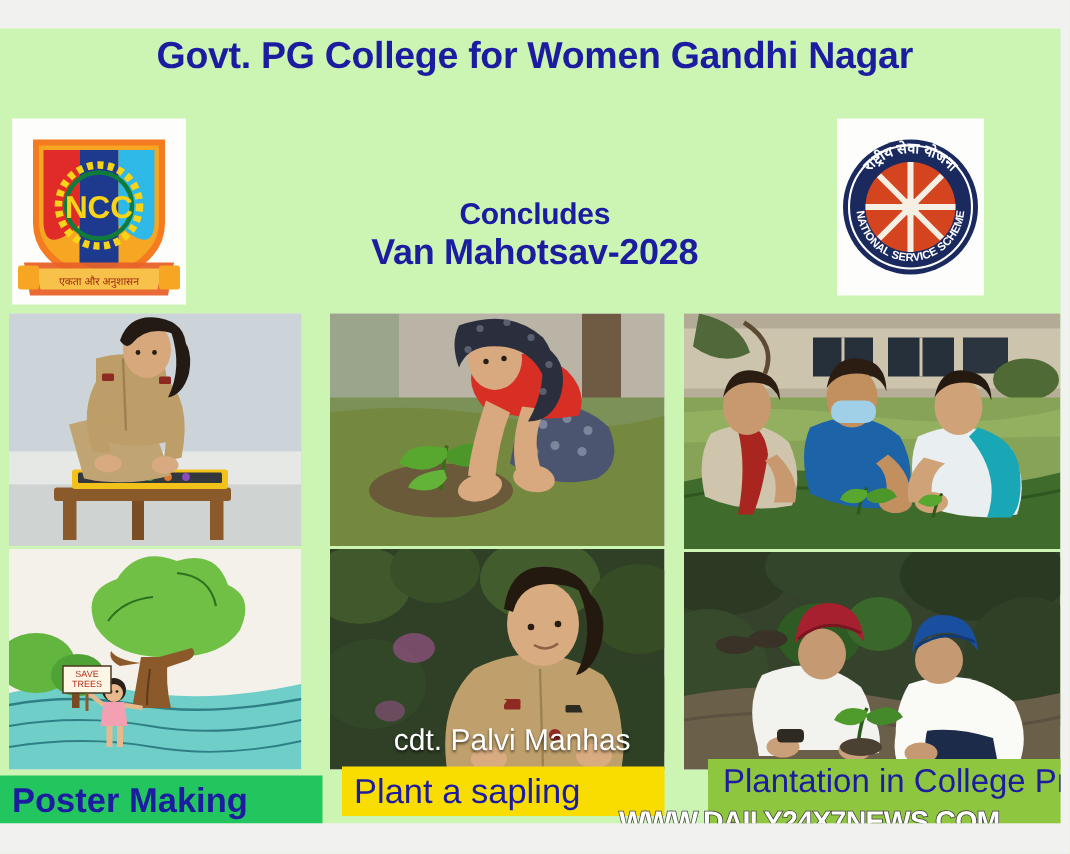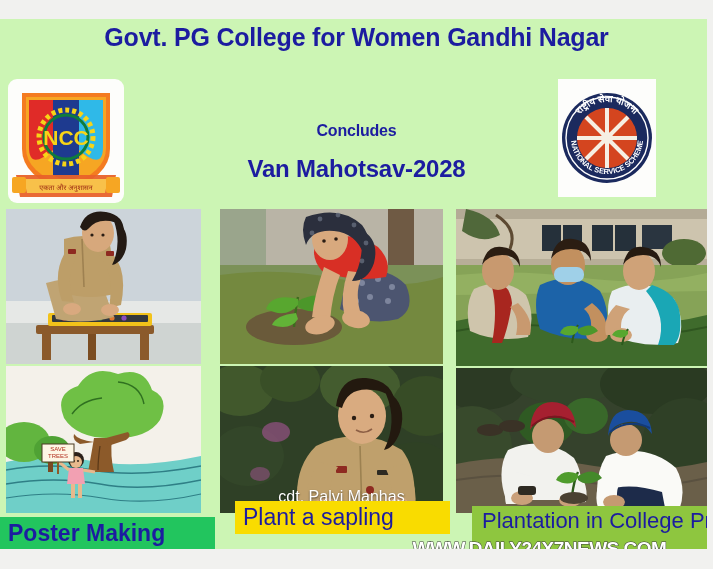--- a/index.html
+++ b/index.html
@@ -20,63 +20,62 @@
 
   
   .hdr { position:absolute; left:0; top:0; width:713px; height:167px; }
   .ttl {
     position:absolute; width:713px; text-align:center;
     color:#1c1ca0; font-weight:bold; letter-spacing:-0.2px;
     white-space:nowrap;
   }
   .ttl1 { top:4px;  font-size:25px; }
   .ttl2 { top:55px; font-size:25px; }
-  .ttl3 { top:103px; font-size:16px; font-weight:bold; }
+  .ttl3 { top:113px; font-size:20px; font-weight:bold; }
   .ttl4 { top:136px; font-size:24px; }
 
   
   .logo-ncc {
     position:absolute; left:8px; top:60px; width:116px; height:124px;
     background:#fdfdfb;
-    border-radius:9px;
   }
   .logo-nss {
     position:absolute; left:558px; top:60px; width:98px; height:118px;
     background:#fdfdfb;
   }
 
   
   .ph { position:absolute; overflow:hidden; background:#d9d9d9; }
   .ph svg { display:block; width:100%; height:100%; }
 
   
   #ph-poster-making   { left:6px;   top:190px; width:195px; height:155px; }
   #ph-poster-drawing  { left:6px;   top:347px; width:195px; height:147px; }
   #ph-sapling-girl    { left:220px; top:190px; width:223px; height:155px; }
   #ph-cadet-palvi     { left:220px; top:347px; width:223px; height:147px; }
   #ph-group-planting  { left:456px; top:190px; width:251px; height:157px; }
   #ph-officers        { left:456px; top:349px; width:251px; height:145px; }
 
   .photo-caption {
     position:absolute; bottom:7px; left:0; width:100%;
-    text-align:center; color:#ffffff; font-size:16px;
+    text-align:center; color:#ffffff; font-size:20px;
     text-shadow:0 1px 2px rgba(0,0,0,.65);
     font-family:"Liberation Sans", sans-serif;
     pointer-events:none;
     padding-left:20px;
   }
 
   
   .band {
     position:absolute; display:flex; align-items:center;
     color:#1c1ca0; font-size:23px; font-weight:normal;
     padding-left:8px; white-space:nowrap;
   }
   #band-poster    { left:0px;   top:498px; width:215px; height:33px; background:#22c55e;font-weight:bold; }
-  #band-sapling   { left:228px; top:482px; width:215px; height:33px; background:#f9dc00;margin-left:7px; }
+  #band-sapling   { left:228px; top:492px; width:215px; height:33px; background:#f9dc00; }
   #band-plantation{
     left:472px; top:487px; width:241px; height:56px; background:#8ec63f;
     display:block; padding:2px 0 0 10px; line-height:25px;
     font-size:22px; color:#1c1ca0;
   }
 
   
   .watermark {
     position:absolute; left:372px; top:517px; width:335px; height:25px;
     font-size:19px; font-weight:bold; letter-spacing:-0.5px;

